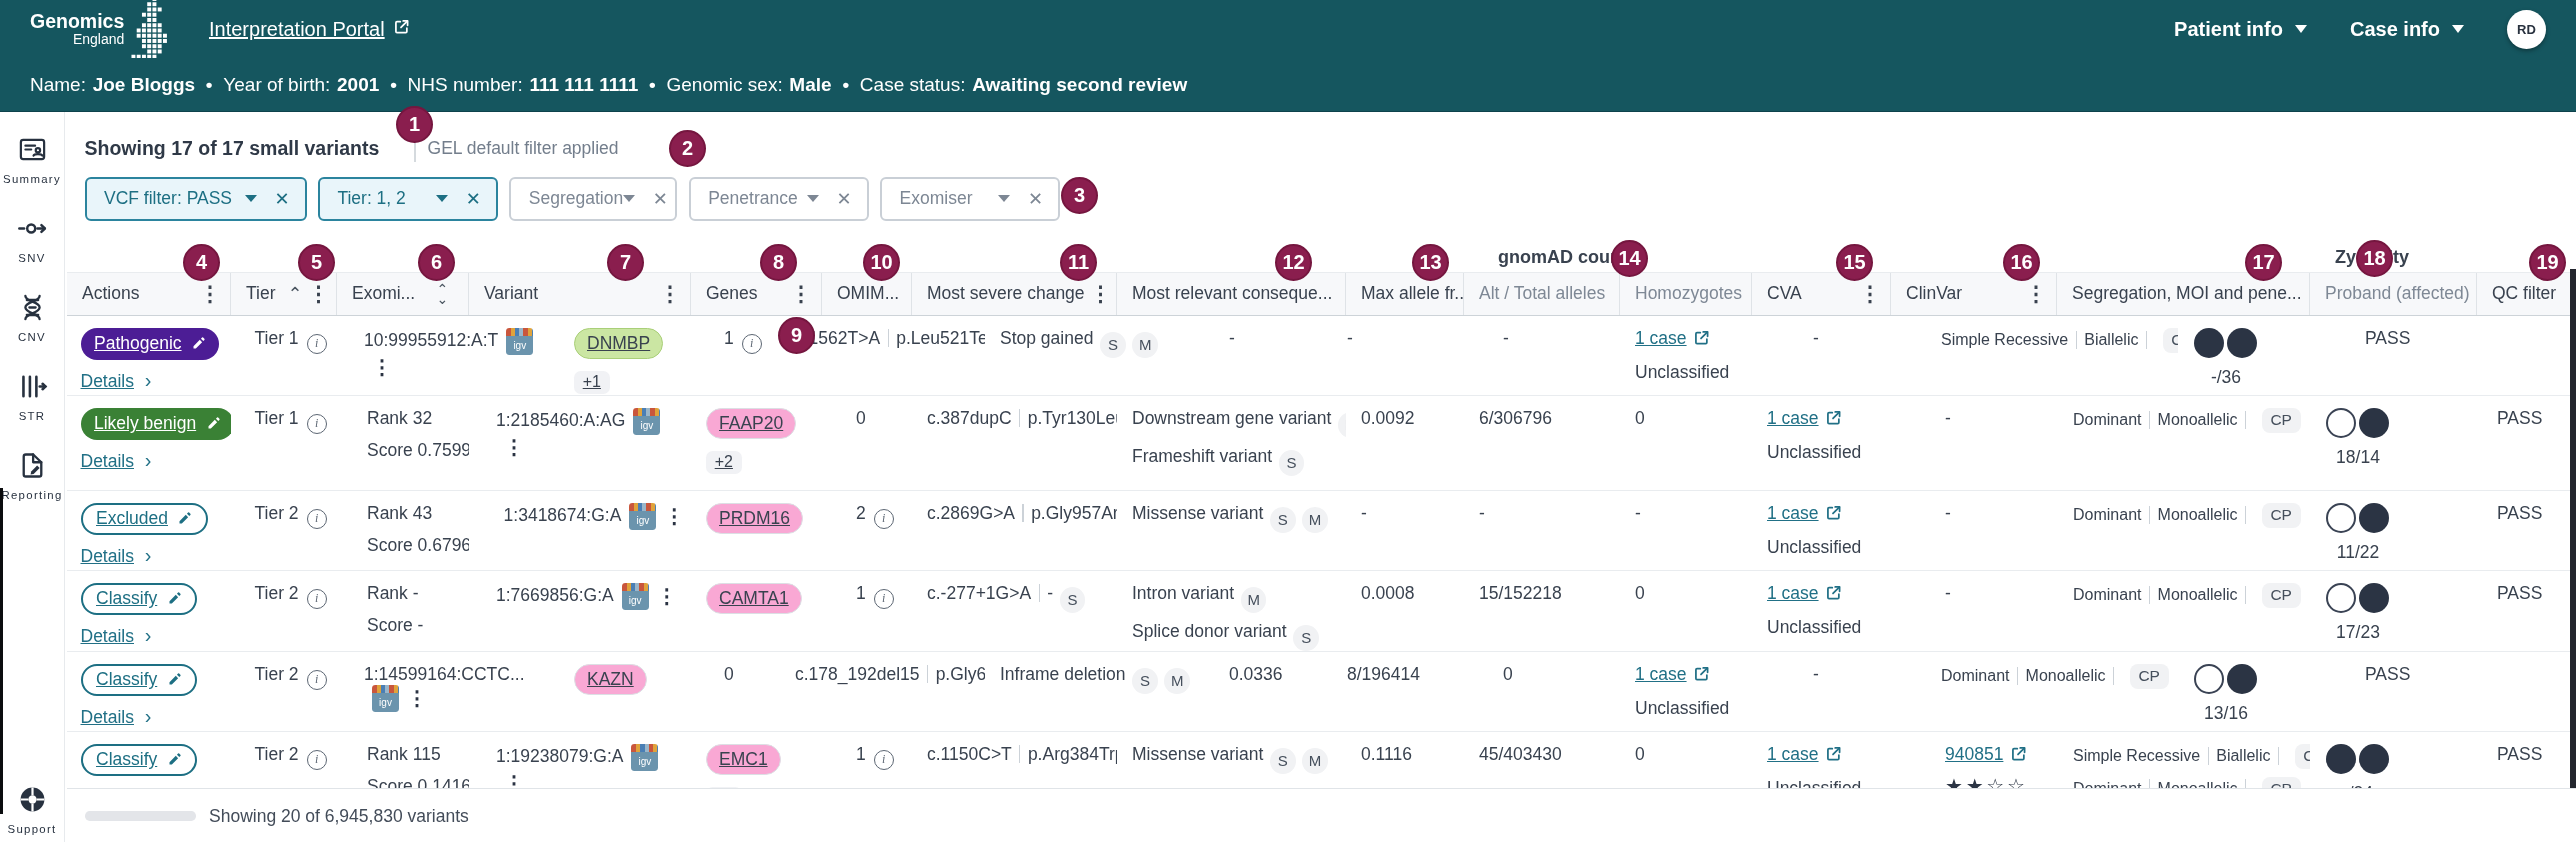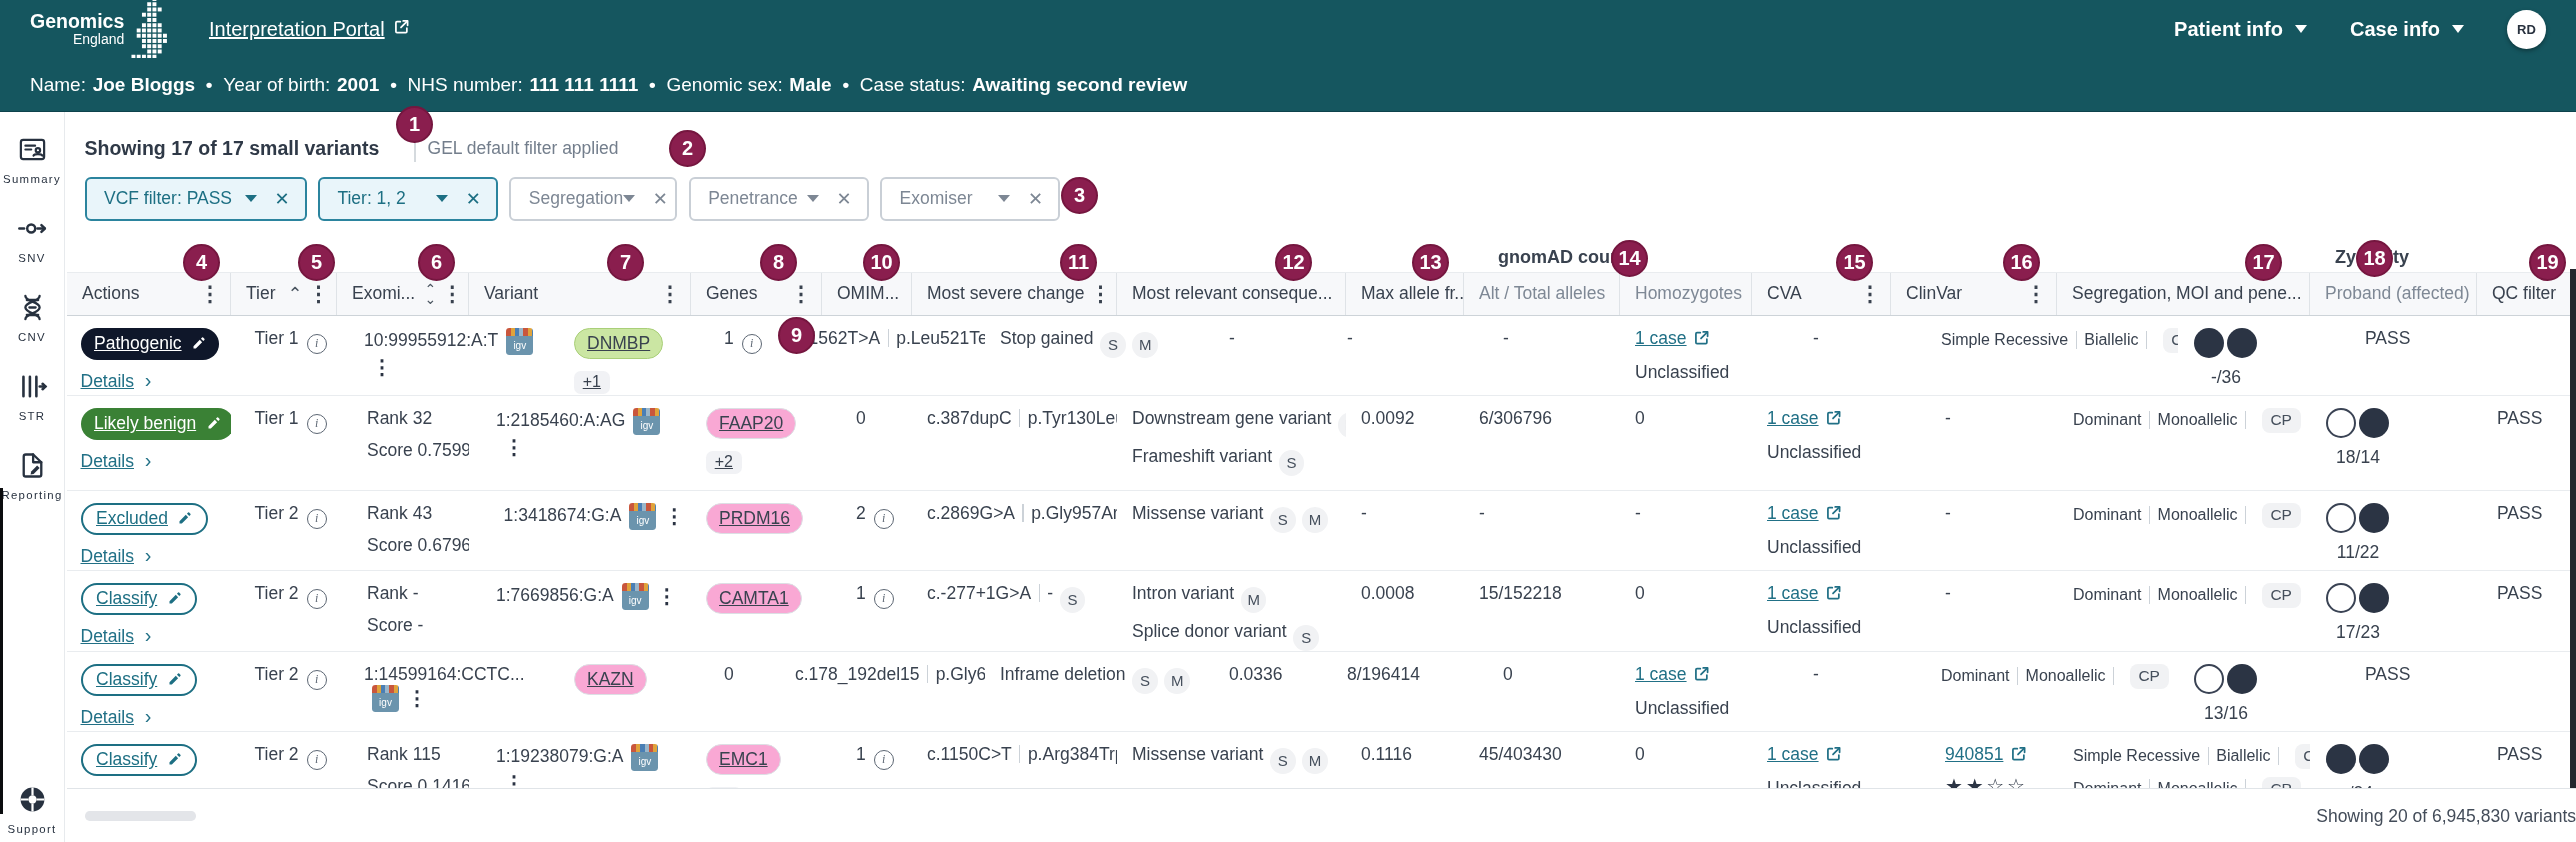--- a/index.html
+++ b/index.html
@@ -56,21 +56,21 @@
   .hlabel.muted{color:#7e8895;}
   .kebab{margin-left:auto;font-size:21px;color:#39424f;font-weight:bold;cursor:pointer;padding-left:5.4px;}
   .sort-up{margin-left:12px;font-size:18px;color:#4a5560;}
   .sort-stack{display:flex;flex-direction:column;margin-left:9.4px;font-size:14px;line-height:10px;color:#4a5560;}
   .trow{display:flex;border-bottom:1.3px solid #e9ecef;overflow:hidden;background:#fff;}
   .cell{padding-top:12px;padding-right:6.7px;font-size:17.5px;color:#39424f;overflow:hidden;box-sizing:border-box;flex:none;}
   .cell-text{white-space:nowrap;}
   .line2{margin-top:10.8px;}
   .action-pill{display:inline-flex;align-items:center;gap:9.4px;height:32px;padding:0 13.5px;border-radius:16px;
          font-size:17.5px;cursor:pointer;box-sizing:border-box;}
-  .action-pill.pathogenic{background:#0f172a;color:#fff;}
+  .action-pill.pathogenic{background:#4c1d95;color:#fff;}
   .action-pill.likely-benign{background:#3a8135;color:#fff;}
   .action-pill.outline{background:#fff;border:2px solid #1d6f83;color:#1d6f83;}
   .ap-label{text-decoration:underline;white-space:nowrap;}
   .pencil-wrap svg{width:15px;height:15px;display:block;}
   .details-row{display:flex;align-items:center;gap:10.8px;margin-top:10.8px;color:#217086;font-size:17.5px;cursor:pointer;}
   .details-underline{text-decoration:underline;}
   .chev{font-size:20px;line-height:13.5px;}
   .info-icon{display:inline-flex;width:18px;height:18px;border:1.3px solid #5c6673;border-radius:50%;color:#5c6673;
          font-size:12px;align-items:center;justify-content:center;margin-left:8px;vertical-align:-3.4px;
          font-family:"Liberation Serif", serif;font-style:italic;flex:none;}
@@ -97,21 +97,21 @@
          color:#454f5c;margin-left:8px;}
   .seg-line{margin-bottom:8px;white-space:nowrap;font-size:16px;}
   .dots{white-space:nowrap;}
   .dot{display:inline-block;width:30px;height:30px;border-radius:50%;margin-right:3.4px;box-sizing:border-box;}
   .dot.filled{background:#2b3444;}
   .dot.outline{border:2px solid #3a4354;background:#fff;}
   .zyg-label{margin-top:4px;width:64px;text-align:center;}
   .stars{margin-top:6.7px;font-size:20px;color:#2b3444;letter-spacing:2.7px;white-space:nowrap;}
   
   .footer{position:absolute;left:0;right:0;bottom:0;height:54px;border-top:1.3px solid #e0e4e8;background:#fff;
-         display:flex;align-items:center;padding-left:17.5px;z-index:6;justify-content:space-between;}
+         display:flex;align-items:center;padding-left:17.5px;z-index:6;}
   .progress{width:111px;height:9.4px;border-radius:4.7px;background:#e3e5e9;cursor:pointer;}
   .fshow{margin-left:13.5px;font-size:17.5px;color:#434c59;}
   
   .callout{position:absolute;width:37px;height:37px;margin:-19px 0 0 -19px;border-radius:50%;background:#8a1e4e;
          border:2px solid #75163f;color:#fff;font-weight:bold;font-size:20px;display:flex;align-items:center;
          justify-content:center;z-index:50;box-sizing:border-box;}
   .scroll-right{position:absolute;right:0;top:269px;width:6px;height:519px;background:#23262e;z-index:60;}
   .scroll-left{position:absolute;left:0;top:488px;width:3.4px;height:326px;background:#0b0c0e;z-index:60;}
 </style>
 </head>
@@ -312,21 +312,21 @@
   <div class="thead" id="thead">
       <div class="hcell" style="width: 164px;">
         <span class="hlabel">Actions</span>
         <span class="kebab">⋮</span>
       </div>
       <div class="hcell" style="width: 106px;">
         <span class="hlabel">Tier</span>
         <span class="sort-up">⌃</span>
         <span class="kebab">⋮</span>
       </div>
-      <div class="hcell" style="width: 132px;">
+      <div class="hcell" style="width: 132px; gap: 12px;">
         <span class="hlabel">Exomi...</span>
         <span class="sort-stack">
           <span>⌃</span>
           <span>⌄</span>
         </span>
         <span class="kebab">⋮</span>
       </div>
       <div class="hcell" style="width: 222px;">
         <span class="hlabel">Variant</span>
         <span class="kebab">⋮</span>

